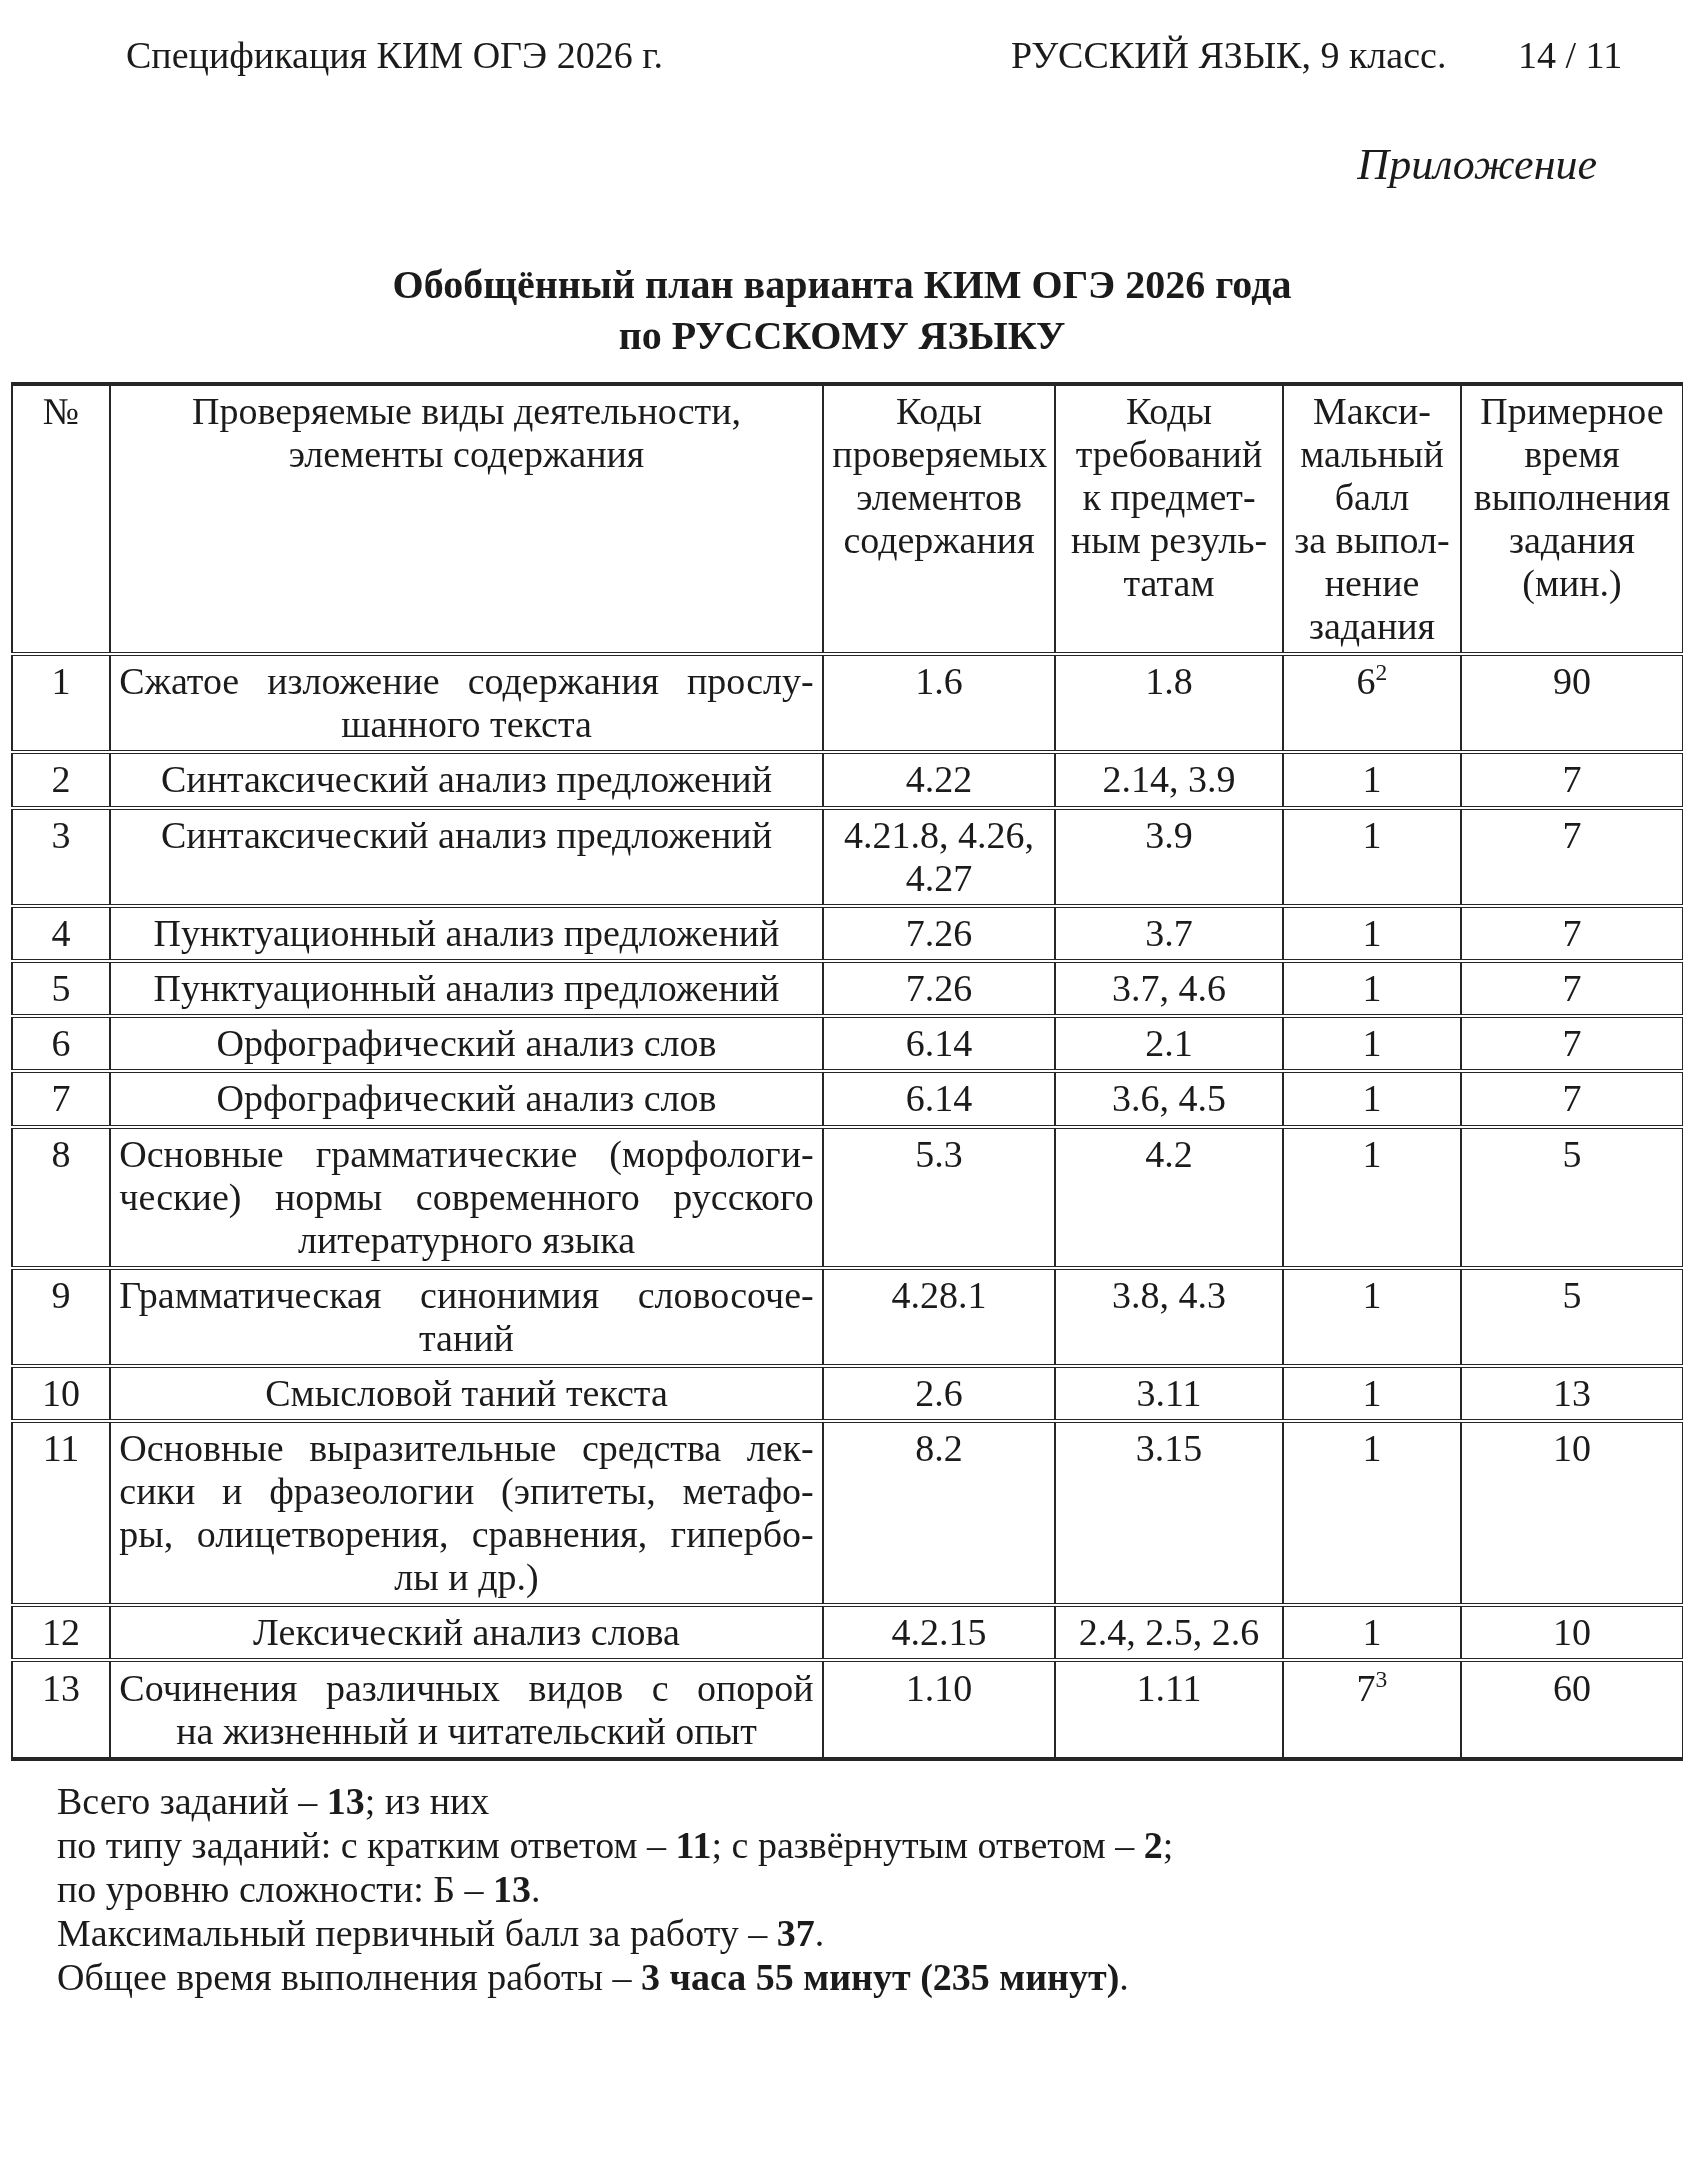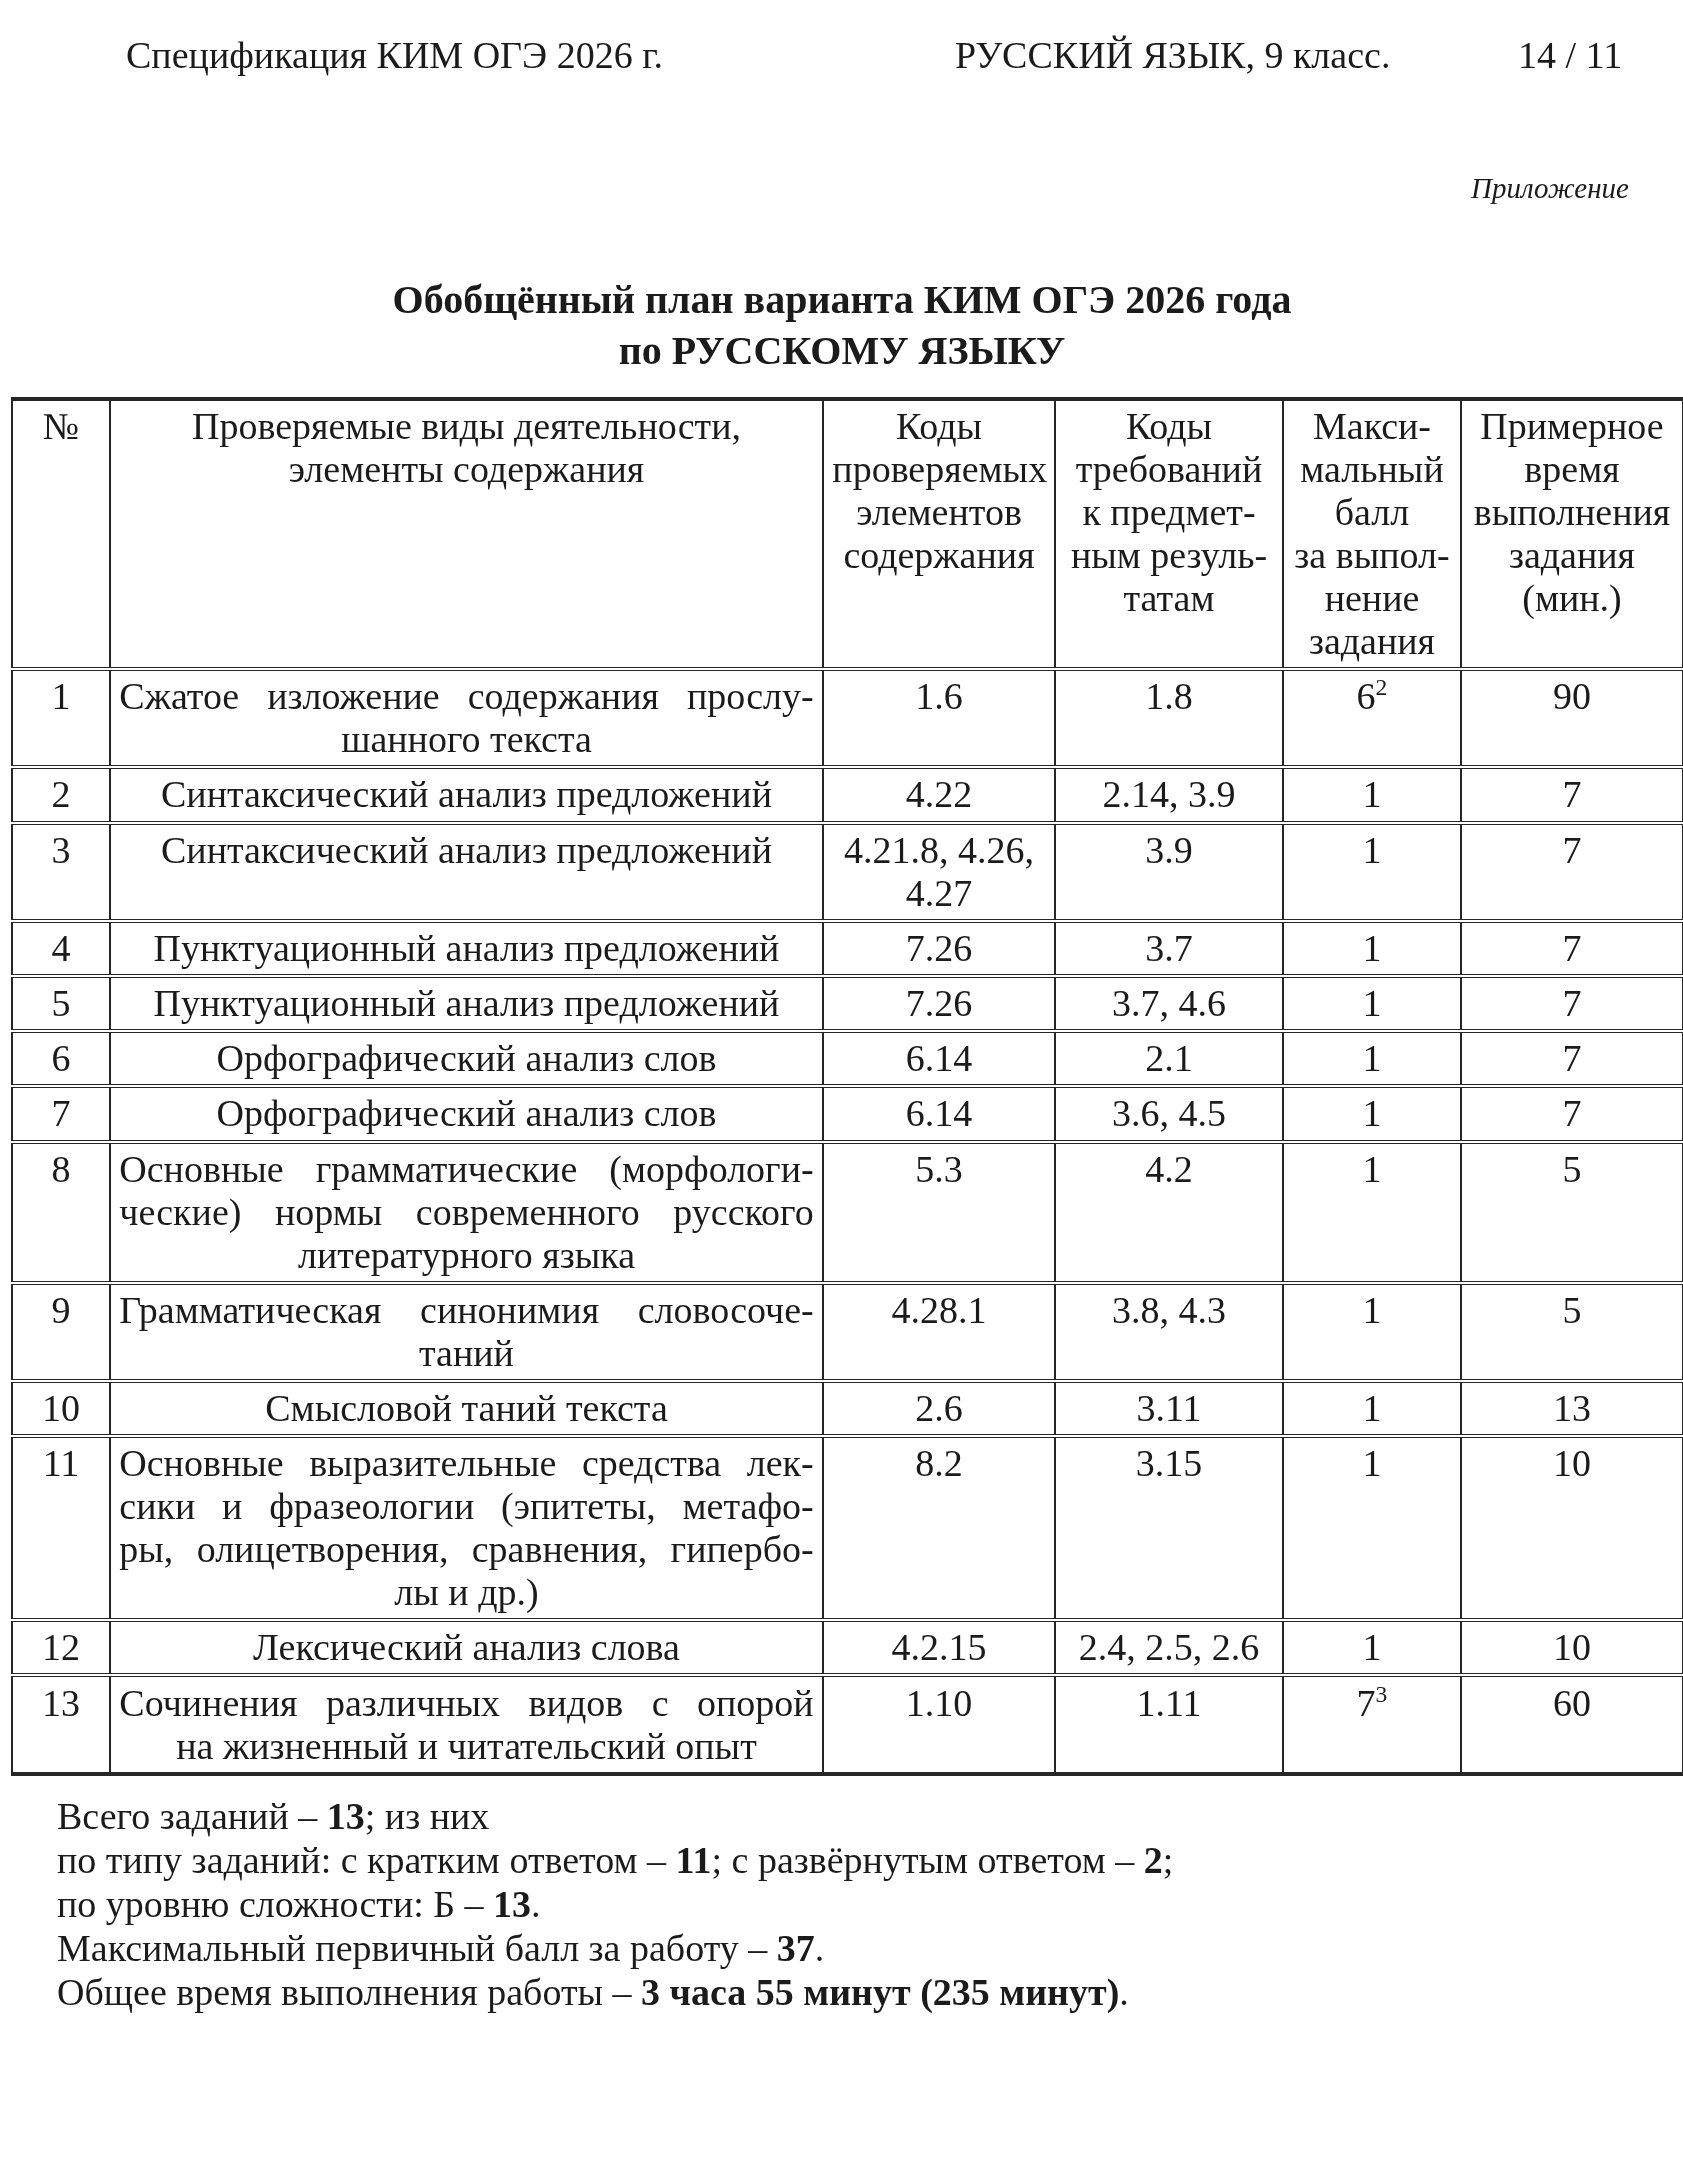--- a/index.html
+++ b/index.html
@@ -6,25 +6,25 @@
   body{
     width:1684px;height:2183px;overflow:hidden;background:#ffffff;
     color:#1b1b1b;font-family:"Liberation Serif","DejaVu Serif",serif;
     font-size:38px;
   }
   .page{position:relative;width:1684px;height:1621px;padding-top:33px;box-sizing:border-box;}
 
   
   .pagehead{position:relative;height:46px;}
   .ph-left{position:absolute;left:126px;top:0;}
-  .ph-center{position:absolute;left:955px;top:0;}
+  .ph-center{position:absolute;left:1011px;top:0;}
   .ph-right{position:absolute;left:1518px;top:0;}
 
   
-  .annex{margin-top:93px;padding-right:55px;text-align:right;font-style:italic;font-size:29px;}
+  .annex{margin-top:60px;padding-right:87px;text-align:right;font-style:italic;font-size:44px;}
 
   
   .doc-title{margin-top:69px;text-align:center;font-weight:bold;font-size:40px;line-height:51px;}
 
   
   .intro{margin:33px 59px 0 131px;font-style:italic;font-size:40px;line-height:59px;}
 
   
   .jl{text-align:justify;text-align-last:justify;}
 

